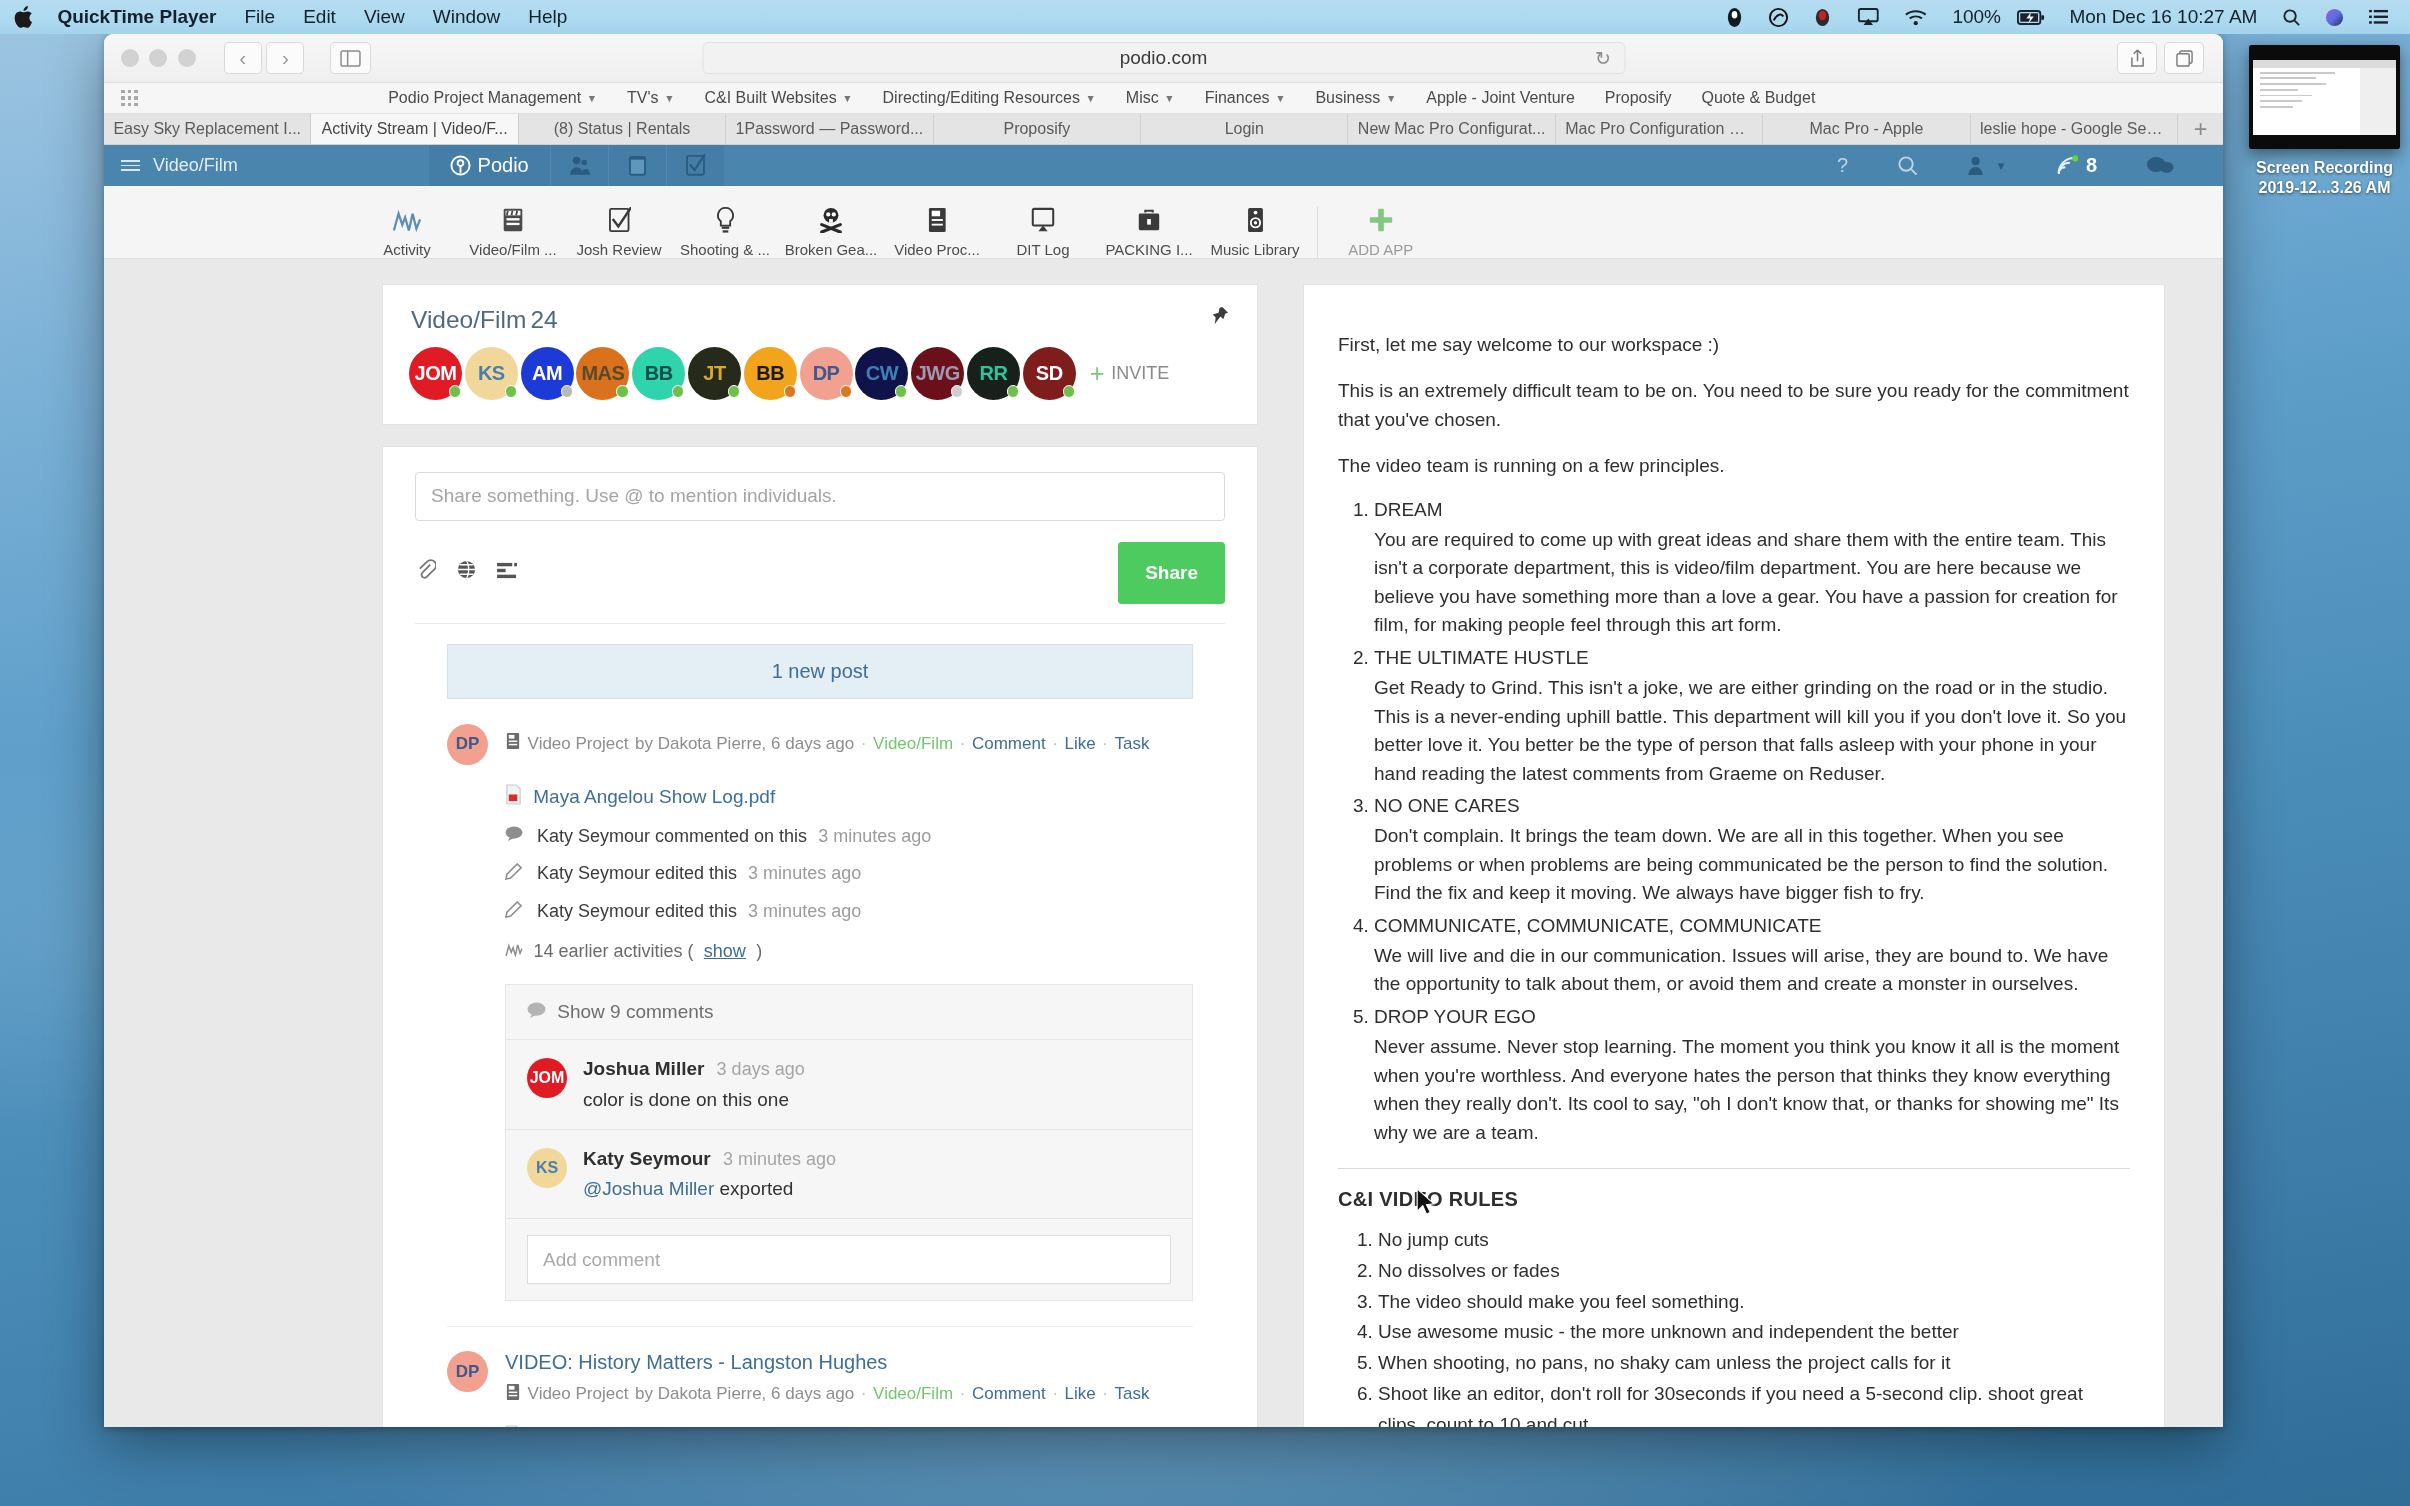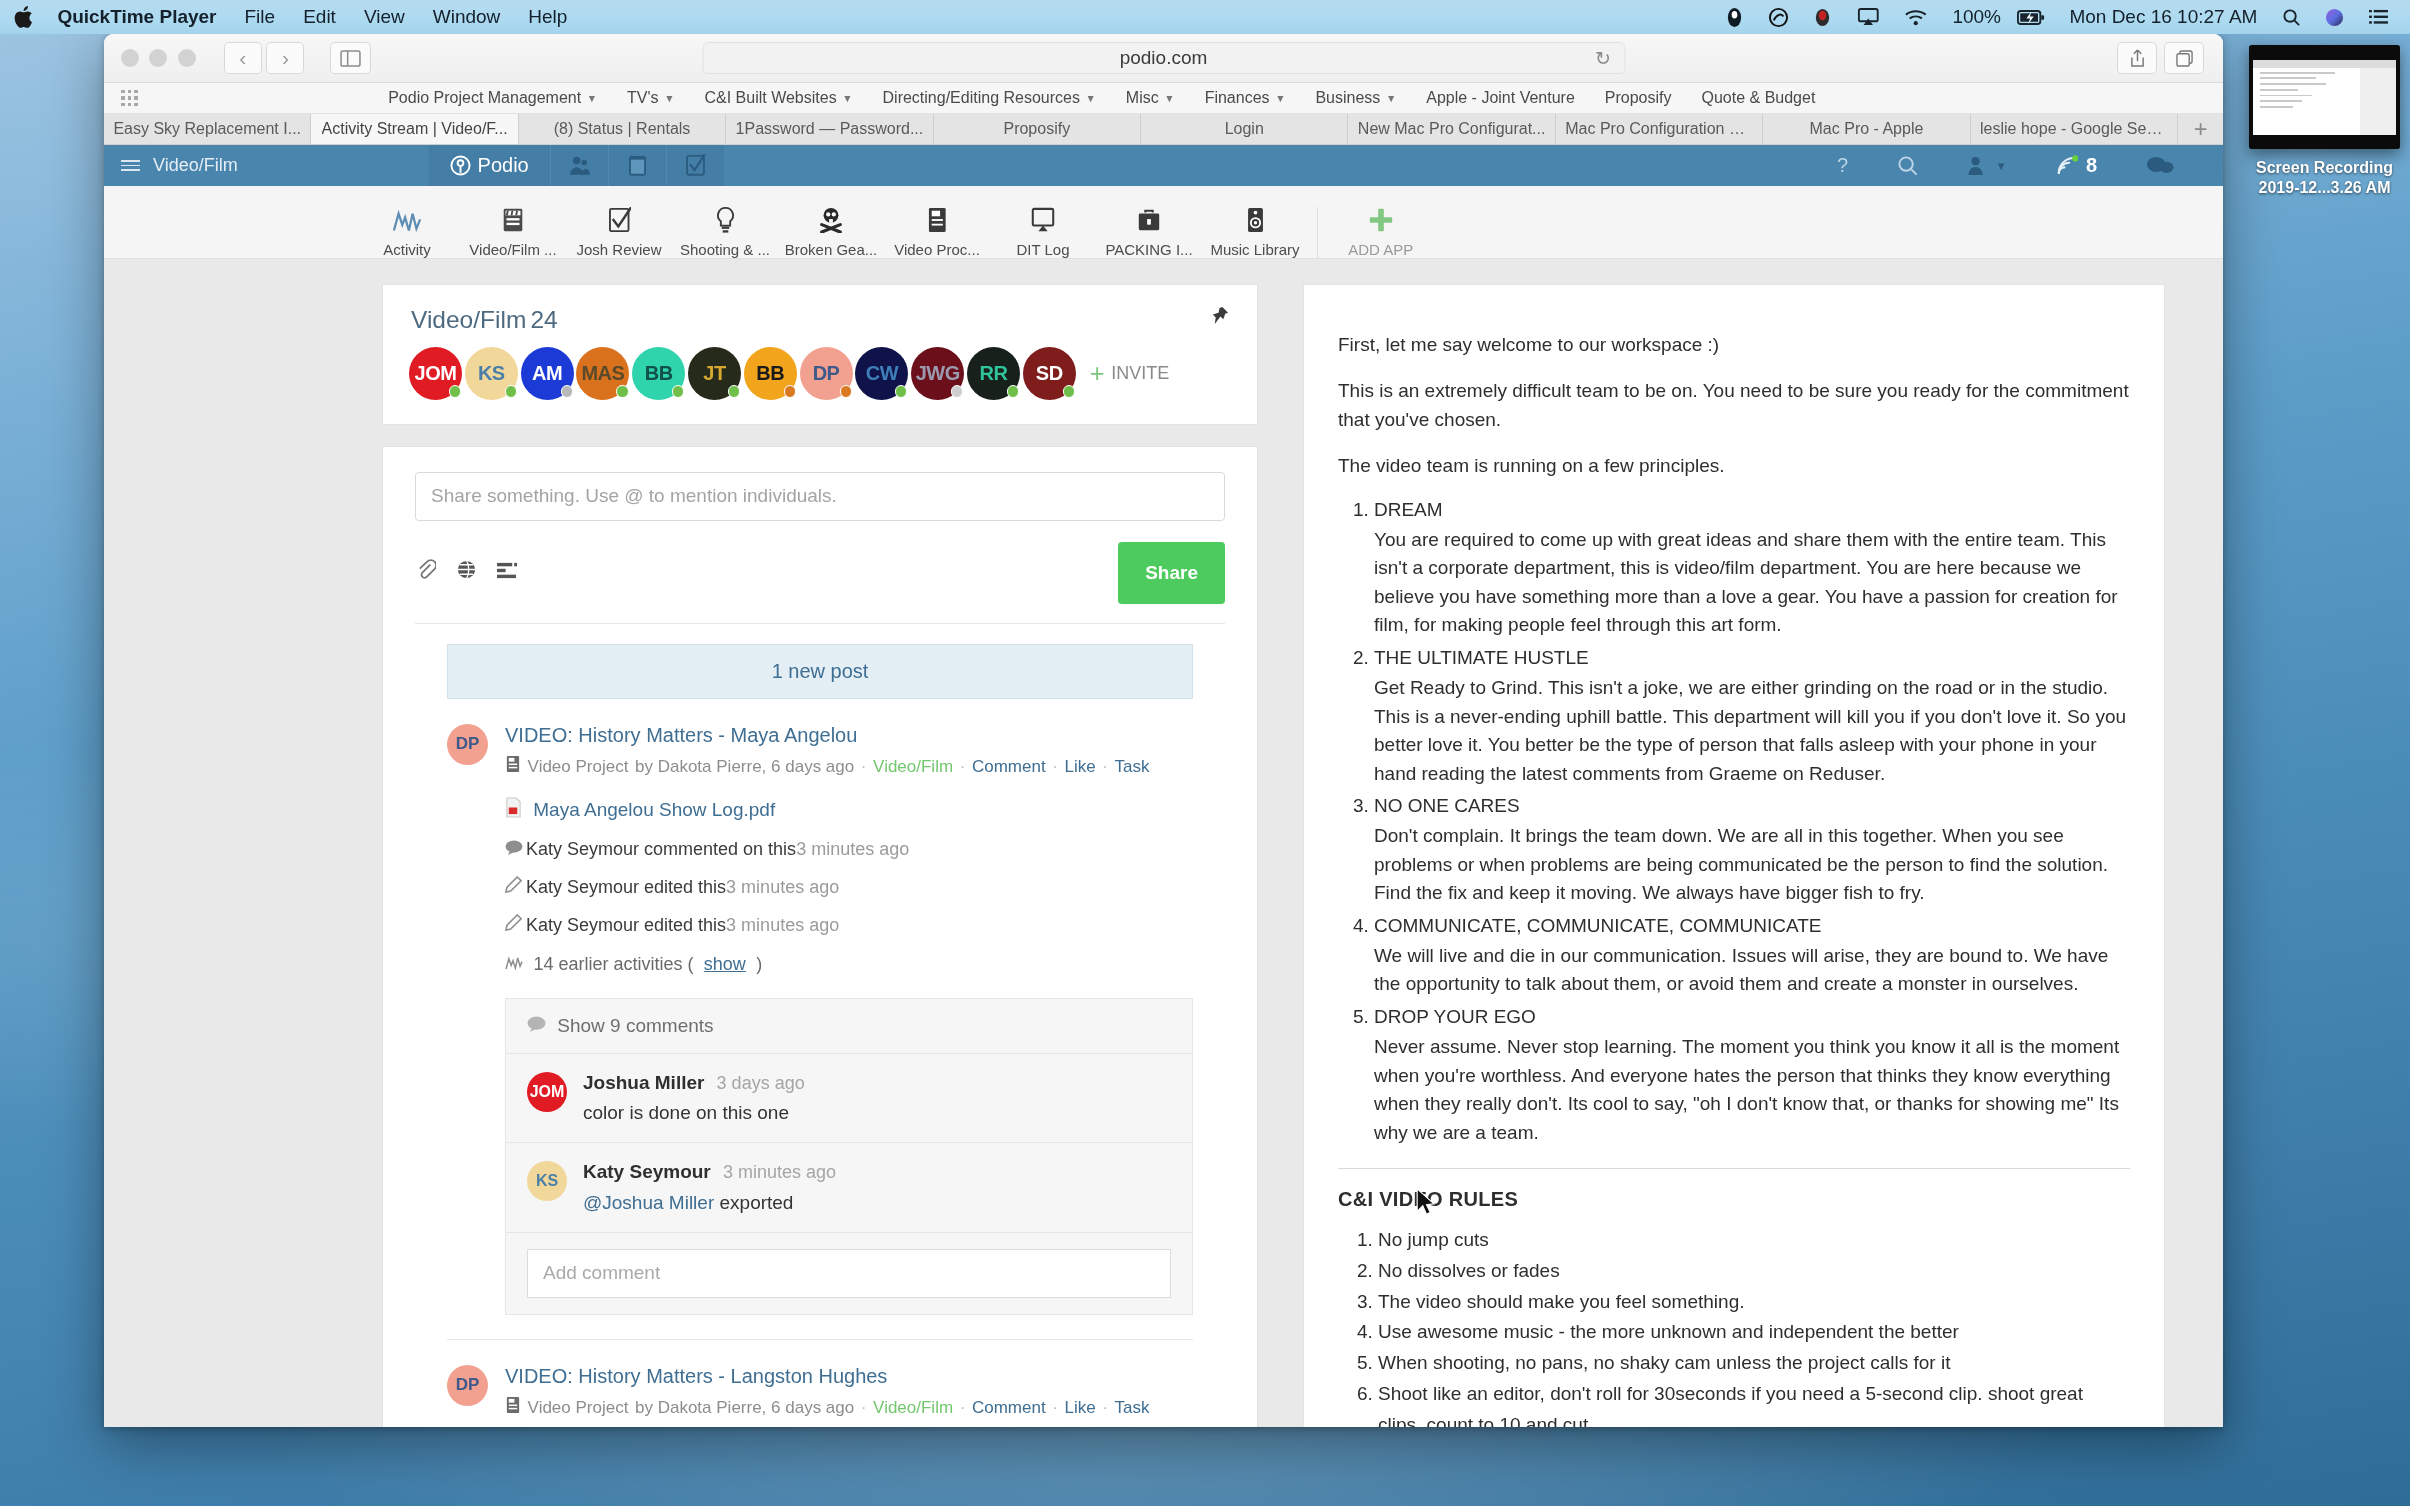--- a/index.html
+++ b/index.html
@@ -166,21 +166,21 @@
   .post-row{display:flex;gap:17px;}
   .p-av{width:41px;height:41px;border-radius:50%;flex:none;display:flex;align-items:center;
         justify-content:center;font-weight:bold;font-size:17px;}
   .p-title{font-size:20px;color:#3f6e93;}
   .p-meta{font-size:17px;color:#8d8d8d;margin-top:8.5px;display:flex;align-items:center;gap:6.6px;
           flex-wrap:wrap;}
   .p-meta .grn{color:#73c76e;}
   .p-meta .lnk{color:#3f6e93;}
   .p-meta .sep{color:#bcbcbc;}
   .attach{margin:19px 0 0 58px;display:flex;align-items:center;gap:11.3px;font-size:19px;color:#3f6e93;}
-  .act{margin:16px 0 0 58px;display:flex;align-items:center;gap:0;font-size:18px;color:#3b3b3b;}
+  .act{margin:16px 0 0 58px;display:flex;align-items:center;gap:11px;font-size:18px;color:#3b3b3b;}
   .act .t{color:#9b9b9b;}
   .act .ic{width:21px;color:#8e8e8e;font-size:17px;}
   .earlier{margin:18px 0 0 58px;font-size:18px;color:#6a6a6a;display:flex;gap:10.4px;align-items:center;}
   .earlier a{color:#3f6e93;}
 
   .cmt-box{margin:22.6px 0 0 58px;background:#f6f6f6;border:0.9px solid #e6e6e6;}
   .cmt-head{padding:16px 21px;font-size:19px;color:#6e6e6e;display:flex;gap:11.3px;align-items:center;}
   .cmt{border-top:0.9px solid #e6e6e6;padding:18px 21px;display:flex;gap:16px;}
   .c-av{width:40px;height:40px;border-radius:50%;flex:none;display:flex;align-items:center;
         justify-content:center;font-weight:bold;font-size:16px;}
@@ -710,21 +710,20 @@
         </div>
         <div class="hr"></div>
         <div class="newpost">1 new post</div>
 
         <div class="stream">
 
           <div class="post">
             <div class="post-row">
               <span class="p-av" style="background:#f2a08f;color:#3d5a8a;">DP</span>
               <div style="flex:1">
-                <div class="p-title">VIDEO: History Matters - Maya Angelou</div>
                 <div class="p-meta">
                   <span>
                     <svg width="16" height="18" viewBox="0 0 17 19">
                         <rect x="2" y="1" width="13" height="17" rx="1" fill="#6b6b6b"></rect>
                         <rect x="4" y="3" width="6" height="4" fill="#fff"></rect>
                         <rect x="4" y="9" width="9" height="1.6" fill="#fff"></rect>
                         <rect x="4" y="12.5" width="9" height="1.6" fill="#fff"></rect>
                       </svg>
                   </span>
                   <span>Video Project</span>

